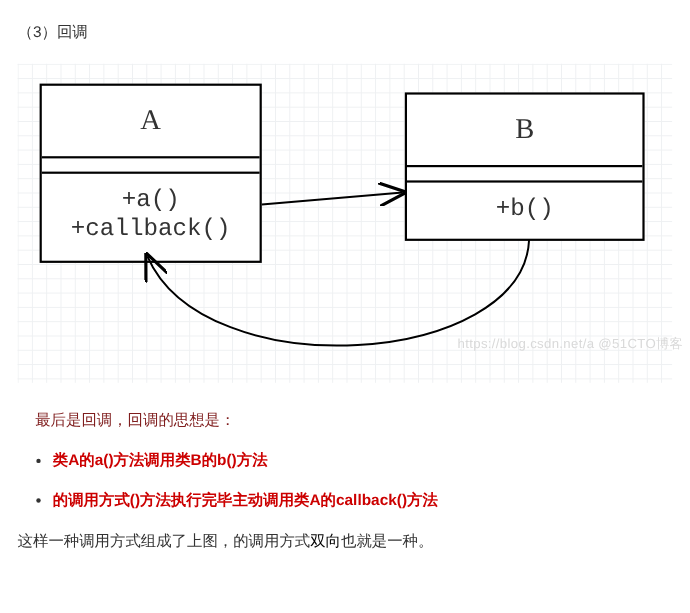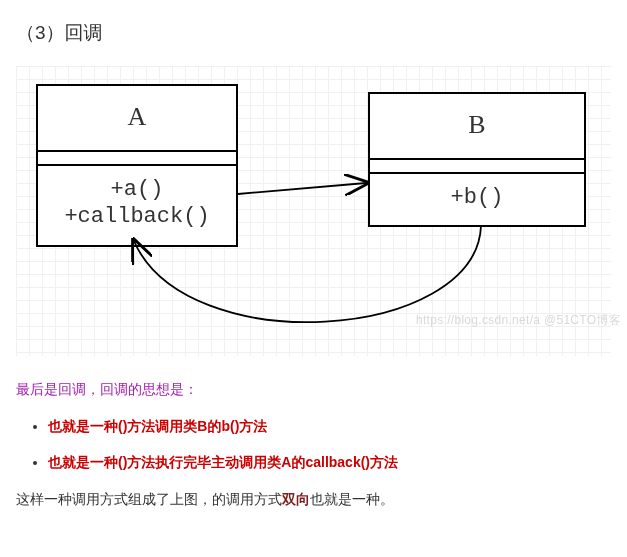--- a/index.html
+++ b/index.html
@@ -7,21 +7,21 @@
     margin: 0;
     padding: 18px 16px 20px 16px;
     width: 627px;
     font-family: "Microsoft YaHei", "PingFang SC", Arial, sans-serif;
     font-size: 14px;
     color: #333;
     line-height: 1.6;
     position: relative;
   }
   .section-heading {
-    font-size: 19px;
+    font-size: 14px;
     color: #333;
     margin-bottom: 18px;
   }
   .diagram-area {
     position: relative;
     width: 595px;
     height: 290px;
     background-image:
       linear-gradient(to right, #eef0f2 1px, transparent 1px),
       linear-gradient(to bottom, #eef0f2 1px, transparent 1px);
@@ -54,30 +54,30 @@
   }
   .box-a { left: 20px;  top: 18px; width: 202px; }
   .box-b { left: 352px; top: 26px; width: 218px; }
   .svg-layer {
     position: absolute;
     left: 0; top: 0;
     width: 595px; height: 290px;
     pointer-events: none;
   }
   
-  .para { margin: 18px 0 10px 0; color:#a21caf; }
+  .para { margin: 18px 0 10px 16px; color:#7f1d1d; }
   ul.points { margin: 6px 0 8px 0; padding-left: 32px; }
   ul.points li {
     color: #c00;
     font-weight: bold;
     margin: 14px 0;
   }
   ul.points li::marker { color:#333; font-weight:normal; }
   .finalpara { margin-top: 14px; }
-  .red-bold { color:#7f1d1d; font-weight:bold; }
+  .red-bold { color:#000000; font-weight:normal; }
   .watermark {
     position: absolute;
     right: 6px;
     bottom: 200px;
     font-size: 12px;
     color: #d9d9d9;
     letter-spacing: 0.3px;
     pointer-events: none;
     text-align: center;
   }
@@ -111,21 +111,21 @@
 
     <line x1="222" y1="128" x2="350" y2="117" stroke="#000" stroke-width="1.8" marker-end="url(#arrowhead)"></line>
 
     <path d="M 465 160 C 460 275, 170 295, 118 175" fill="none" stroke="#000" stroke-width="1.8" marker-end="url(#arrowhead)"></path>
   </svg>
 </div>
 
 <div class="para">最后是回调，回调的思想是：</div>
 
 <ul class="points">
-  <li>也就是一种()方法调用类B的b()方法</li>
-  <li>也就是一种()方法执行完毕主动调用类A的callback()方法</li>
+  <li>类A的a()方法调用类B的b()方法</li>
+  <li>的调用方式()方法执行完毕主动调用类A的callback()方法</li>
 </ul>
 
 <div class="finalpara">
   <span>这样一种调用方式组成了上图，的调用方式</span><span class="red-bold">双向</span><span>也就是一种。</span>
 </div>
 
 <div class="watermark">https://blog.csdn.net/a   @51CTO博客</div>
 
 </body></html>

